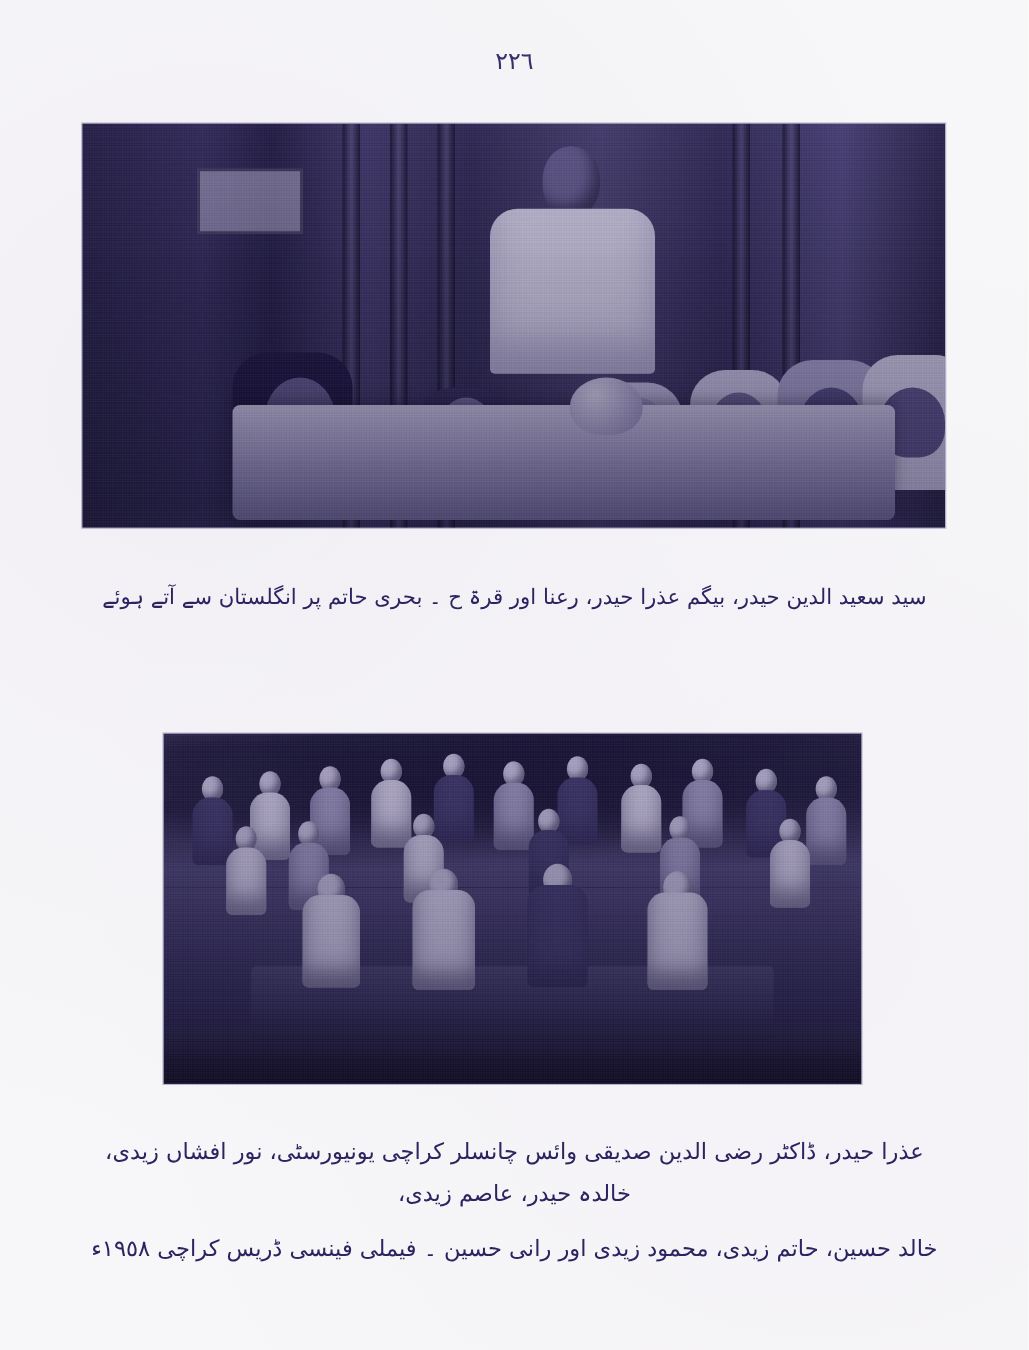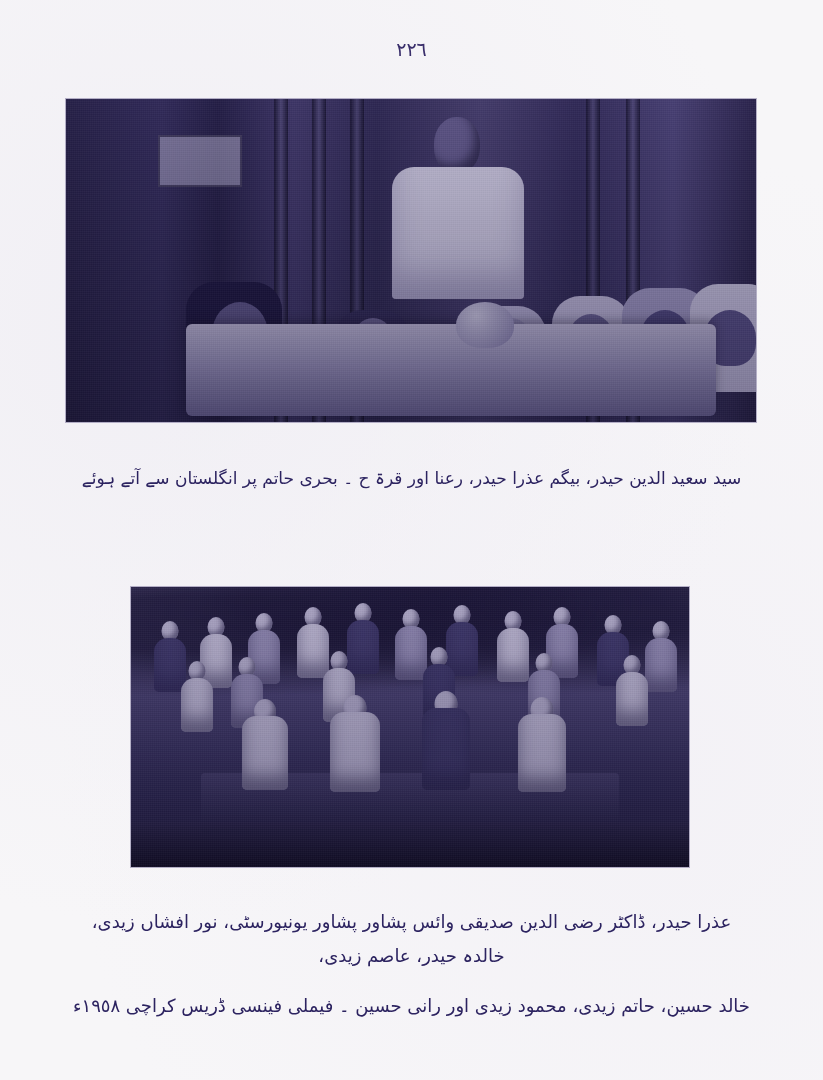--- a/index.html
+++ b/index.html
@@ -189,21 +189,21 @@
     top: 462px;
     font-size: 17px;
   }
   .caption-2 {
     left: 70px;
     right: 70px;
     top: 905px;
     font-size: 18px;
   }
   .caption-2 .line { display: block; }
-  .caption-2 .line + .line { margin-top: 16px; }
+  .caption-2 .line + .line { margin-top: 10px; }
 </style>
 </head>
 <body>
 
 <div class="page">
 
   <div class="page-number">٢٢٦</div>
 
   <div class="photo photo-1">
     <div class="p1-bg"></div>
@@ -340,17 +340,17 @@
         <div class="h" style="width:23px;height:26px"></div>
         <div class="t" style="width:48px;height:78px"></div>
       </div>
 
     <div class="p2-ground"></div>
     <div class="tone"></div>
     <div class="grain"></div>
   </div>
 
   <div class="caption caption-2">
-    <span class="line">عذرا حیدر، ڈاکٹر رضی الدین صدیقی وائس پشاور پشاور یونیورسٹی، نور افشاں زیدی، خالدہ حیدر، عاصم زیدی،</span>
+    <span class="line">عذرا حیدر، ڈاکٹر رضی الدین صدیقی وائس چانسلر کراچی یونیورسٹی، نور افشاں زیدی، خالدہ حیدر، عاصم زیدی،</span>
     <span class="line">خالد حسین، حاتم زیدی، محمود زیدی اور رانی حسین ۔ فیملی فینسی ڈریس کراچی ١٩٥٨ء</span>
   </div>
 
 </div>
 
 </body></html>

